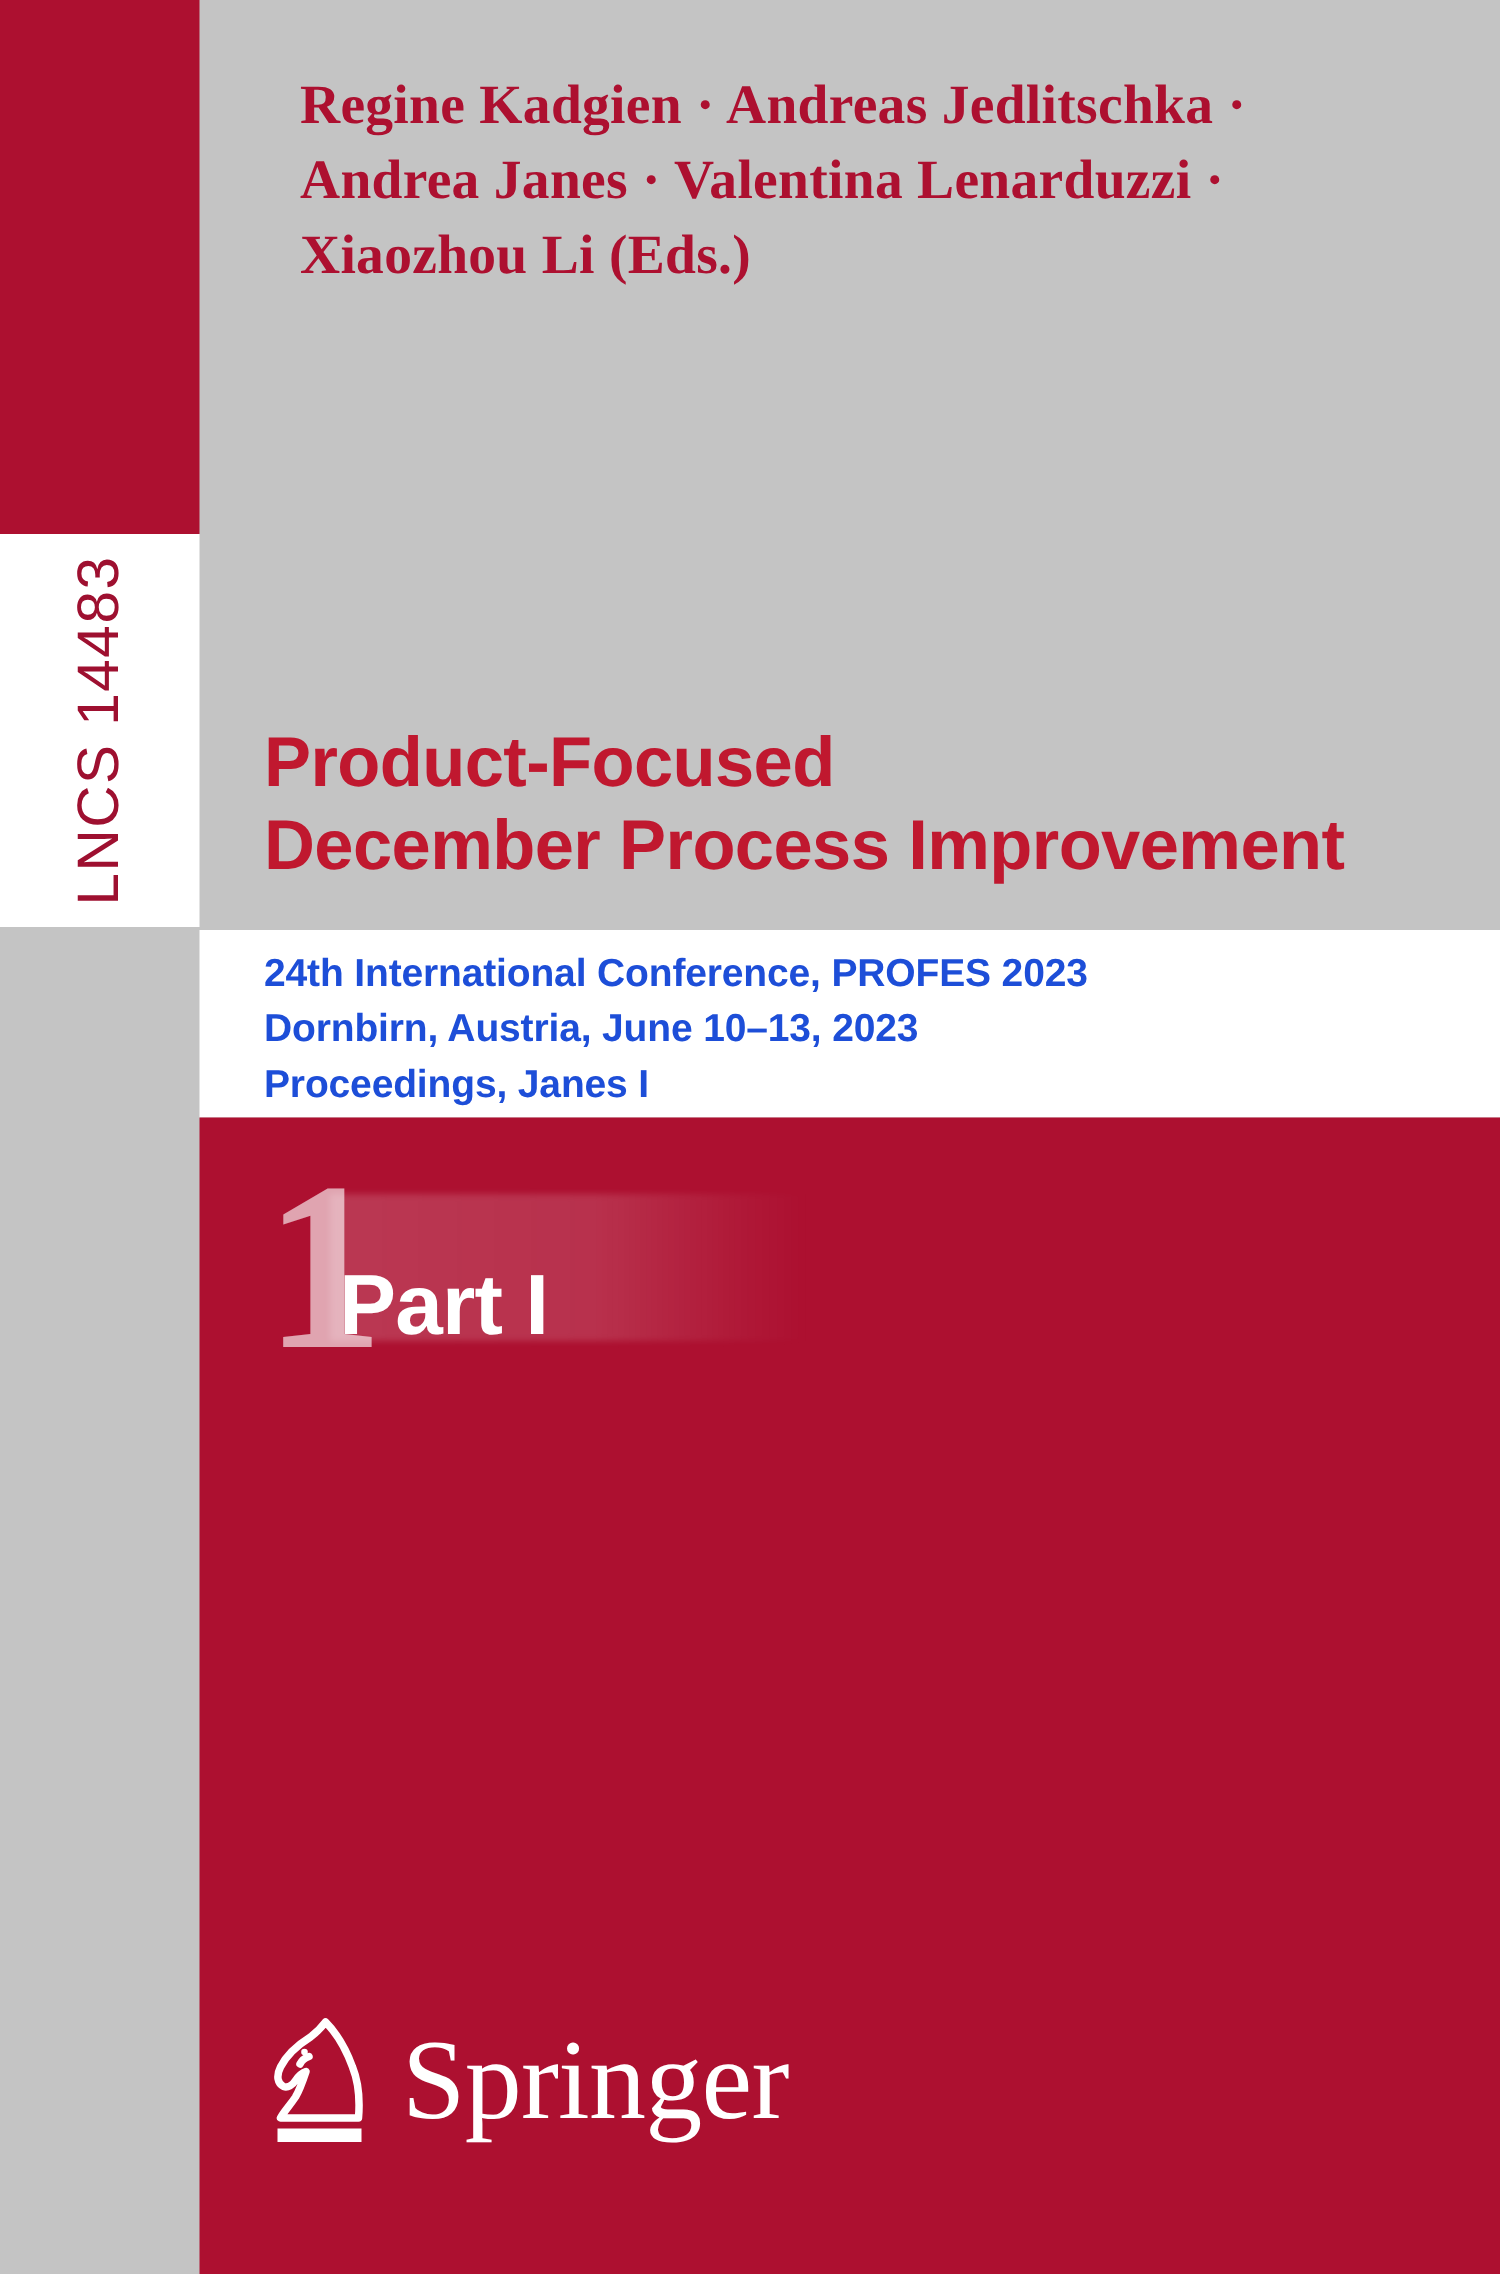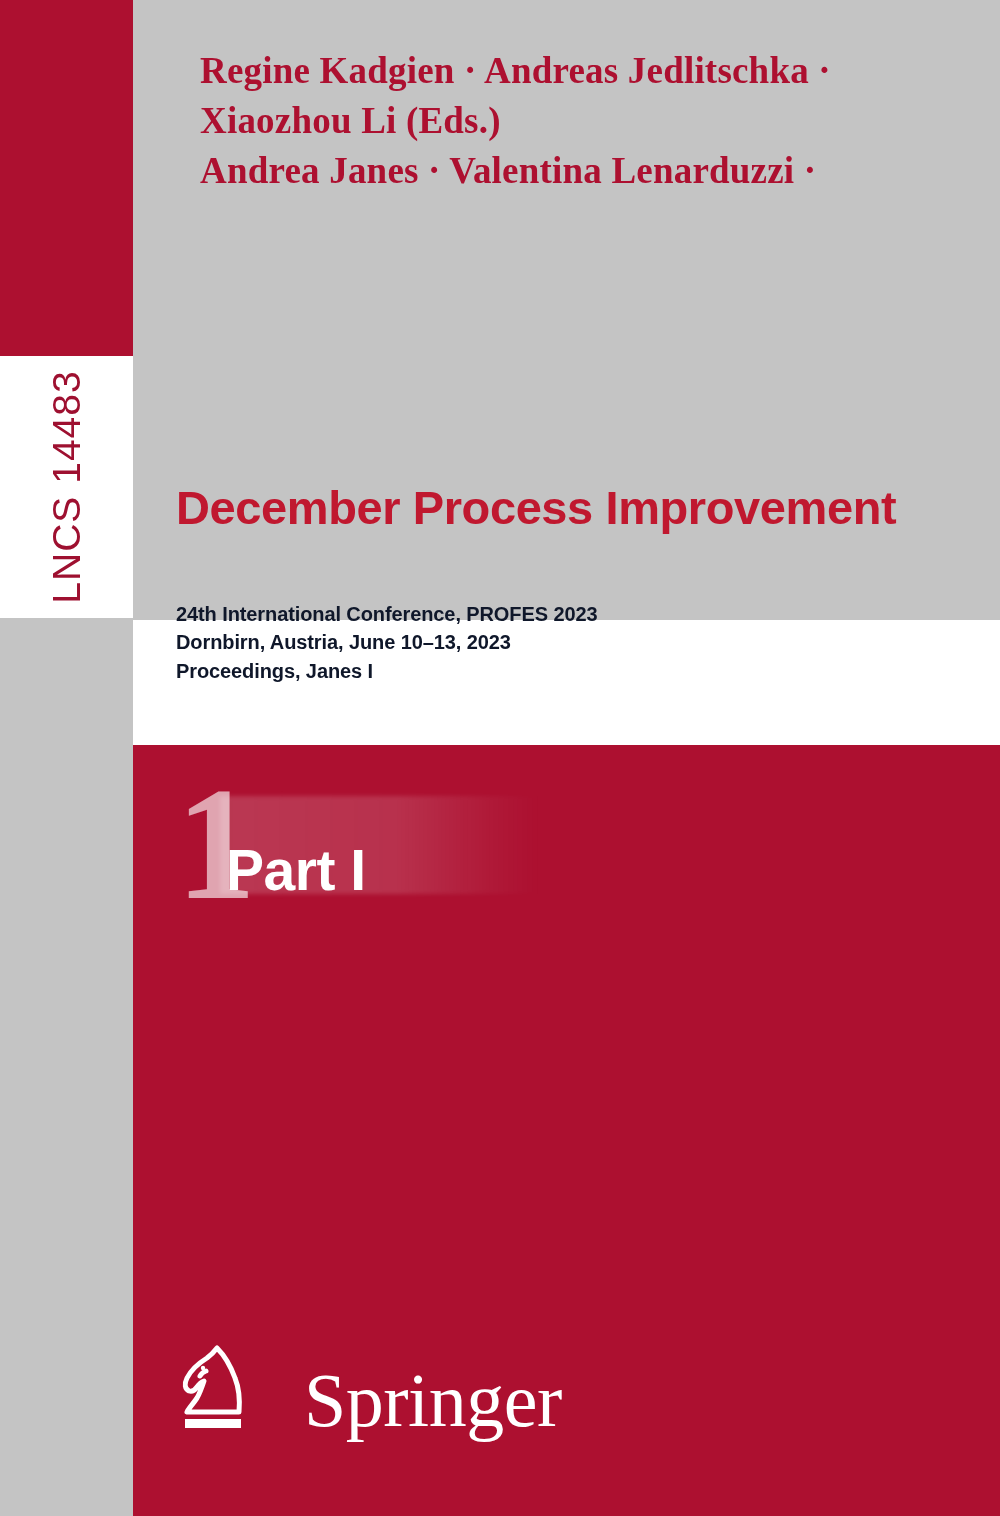--- a/index.html
+++ b/index.html
@@ -118,26 +118,26 @@
     font-size: 47px;
     line-height: 1.16;
     letter-spacing: -0.4px;
   }
   .title .line { display: block; white-space: nowrap; }
 
   
   .subtitle {
     position: absolute;
     left: 176px;
-    top: 600px;
+    top: 630px;
     width: 800px;
-    color: #0f172a;
+    color: #1d4ed8;
     font-family: "Liberation Sans", "DejaVu Sans", sans-serif;
     font-weight: bold;
-    font-size: 20px;
+    font-size: 26px;
     line-height: 1.42;
     letter-spacing: -0.1px;
   }
   .subtitle .line { display: block; white-space: nowrap; }
 
   
   .part-art {
     position: absolute;
     left: 176px;
     top: 778px;
@@ -178,22 +178,21 @@
     color: #ffffff;
     letter-spacing: -0.5px;
   }
 
   
   .springer {
     position: absolute;
     left: 176px;
     top: 1340px;
     display: flex;
-    align-items: flex-end;
-    gap: 36px;
+    align-items: center;
   }
   .springer-mark { display: block; }
   .springer-word {
     margin-left: 16px;
     font-family: "Liberation Serif", "DejaVu Serif", serif;
     font-weight: normal;
     font-size: 76px;
     line-height: 0.92;
     color: #ffffff;
     letter-spacing: -0.5px;
@@ -206,29 +205,30 @@
 
   <div class="bg-grey-right"></div>
   <div class="bg-red-topleft"></div>
   <div class="bg-white-lncs"></div>
   <div class="bg-grey-leftlower"></div>
   <div class="bg-white-subtitle"></div>
   <div class="bg-red-main"></div>
 
   <div class="editors">
     <span class="line">Regine Kadgien · Andreas Jedlitschka ·</span>
+    <span class="line">Andrea Janes · Valentina Lenarduzzi ·</span>
     <span class="line">Xiaozhou Li (Eds.)</span>
-    <span class="line">Andrea Janes · Valentina Lenarduzzi ·</span>
   </div>
 
   <div class="lncs">
     <span class="lncs-text">LNCS 14483</span>
   </div>
 
   <div class="title">
+    <span class="line">Product-Focused</span>
     <span class="line">December Process Improvement</span>
   </div>
 
   <div class="subtitle">
     <span class="line">24th International Conference, PROFES 2023</span>
     <span class="line">Dornbirn, Austria, June 10–13, 2023</span>
     <span class="line">Proceedings, Janes I</span>
   </div>
 
   <div class="part-art">

